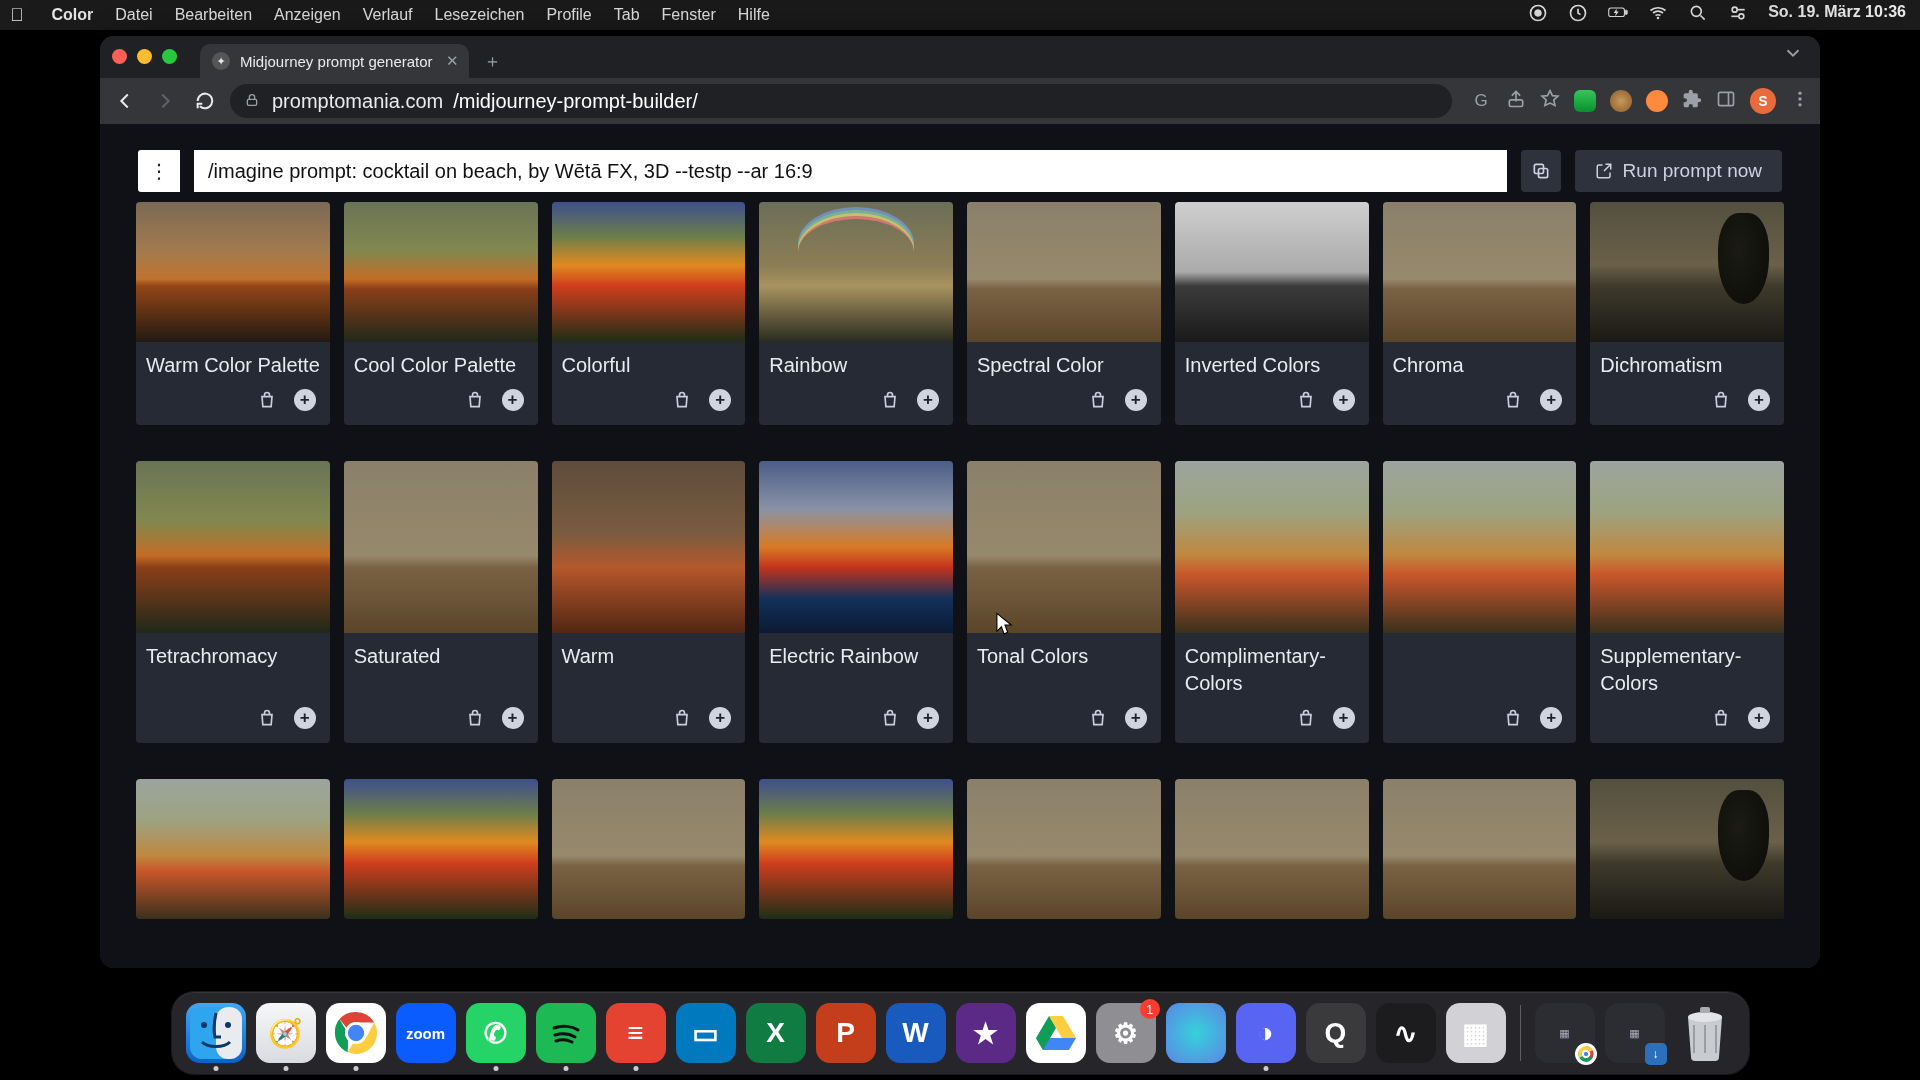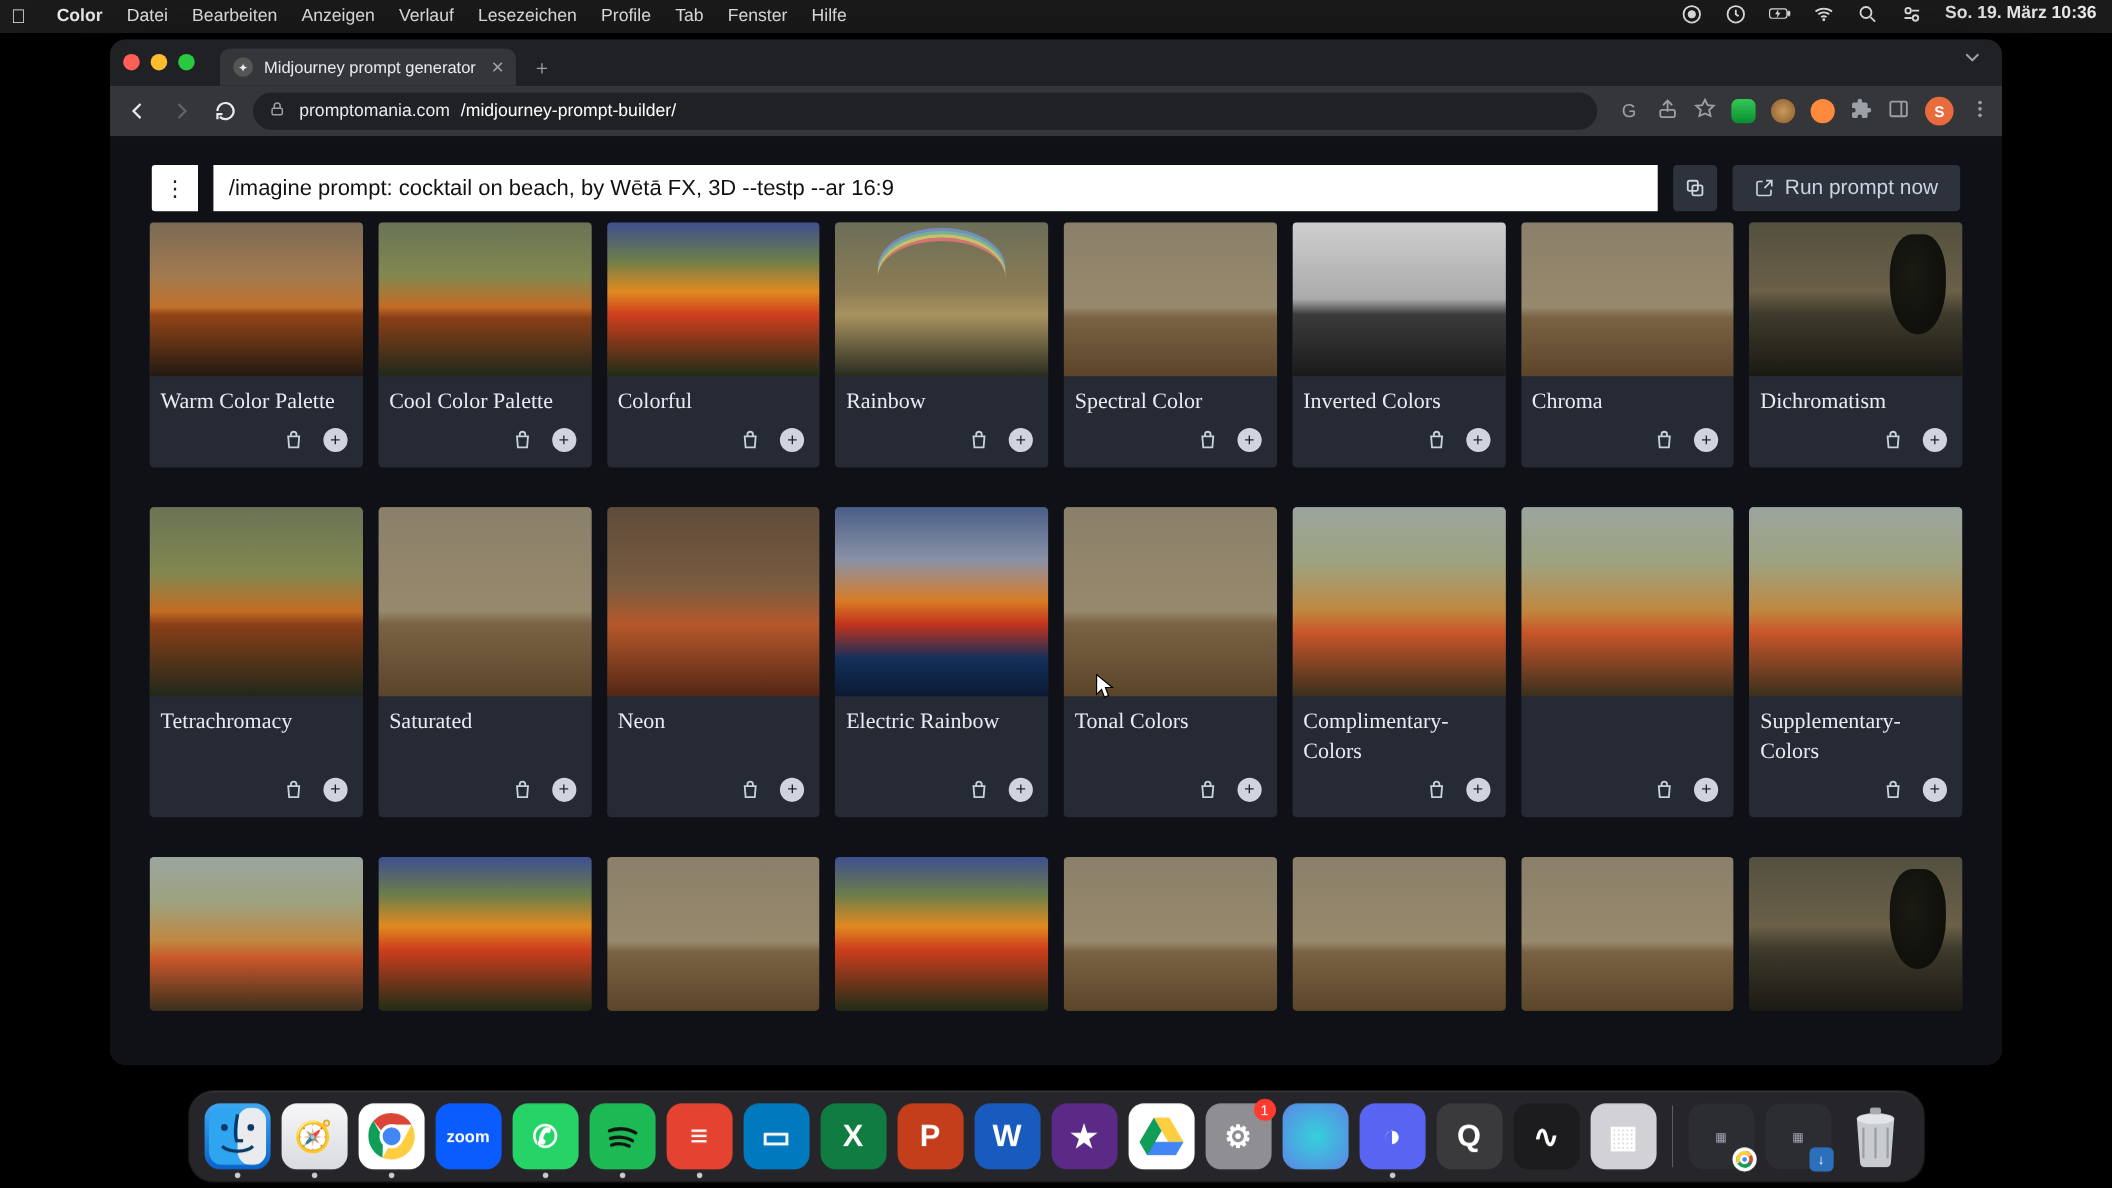--- a/index.html
+++ b/index.html
@@ -74,21 +74,21 @@
     height:46px; background:#35363a;
     display:flex; align-items:center;
     padding:0 10px; gap:10px;
   }
   .toolbar .navbtn { width:30px; height:30px; display:flex; align-items:center; justify-content:center; color:#9aa0a6; }
   .toolbar .navbtn.active { color:#e8eaed; }
   .urlbar {
     flex:1; height:34px; background:#202124;
     border-radius:17px;
     display:flex; align-items:center;
-    color:#9aa0a6; font-size:16px;
+    color:#9aa0a6; font-size:20px;
     padding:0 14px;
     gap:10px;
   }
   .urlbar .lock { margin-right:2px; }
   .urlbar .path { color:#e8eaed; }
   .urlbar .tail { color:#ffffff; }
   .toolbar .right { display:flex; align-items:center; gap:14px; margin-left:8px; }
   .toolbar .ext-dot { width:22px; height:22px; border-radius:50%; }
   .toolbar .avatar { width:26px; height:26px; border-radius:50%; background:#e96a3c; color:#fff; display:flex; align-items:center; justify-content:center; font-size:14px; font-weight:600; }
 
@@ -120,21 +120,21 @@
     border-radius:4px;
   }
   .run-btn {
     background:#2d323d; color:#cbd2e0;
     display:flex; align-items:center; justify-content:center;
     gap:10px; padding:0 20px; font-size:19px;
     border-radius:4px;
     height:42px;
   }
 
-  .grid-outer { padding:0 36px 0 36px;font-family:Liberation Serif, serif; }
+  .grid-outer { padding:0 36px 0 36px; }
   .grid {
     display:grid;
     grid-template-columns: repeat(8, 1fr);
     gap:14px;
   }
   .tile {
     background:#262a34;
     border-radius:4px;
     overflow:hidden;
     display:flex; flex-direction:column;
@@ -494,21 +494,21 @@
                   <svg width="20" height="20" viewBox="0 0 24 24" fill="none" stroke="#c8cfdd" stroke-width="2">
                     <path d="M6 8h12l-1 12H7z"></path>
                     <path d="M9 8V6a3 3 0 0 1 6 0v2"></path>
                   </svg>
                 </span>
                 <span class="plus-circle">+</span>
               </div>
             </div>
             <div class="tile">
               <div class="thumb sky-neon"></div>
-              <div class="label">Neon</div>
+              <div class="label">Warm</div>
               <div class="tile-actions">
                 <span class="ico">
                   <svg width="20" height="20" viewBox="0 0 24 24" fill="none" stroke="#c8cfdd" stroke-width="2">
                     <path d="M6 8h12l-1 12H7z"></path>
                     <path d="M9 8V6a3 3 0 0 1 6 0v2"></path>
                   </svg>
                 </span>
                 <span class="plus-circle">+</span>
               </div>
             </div>

